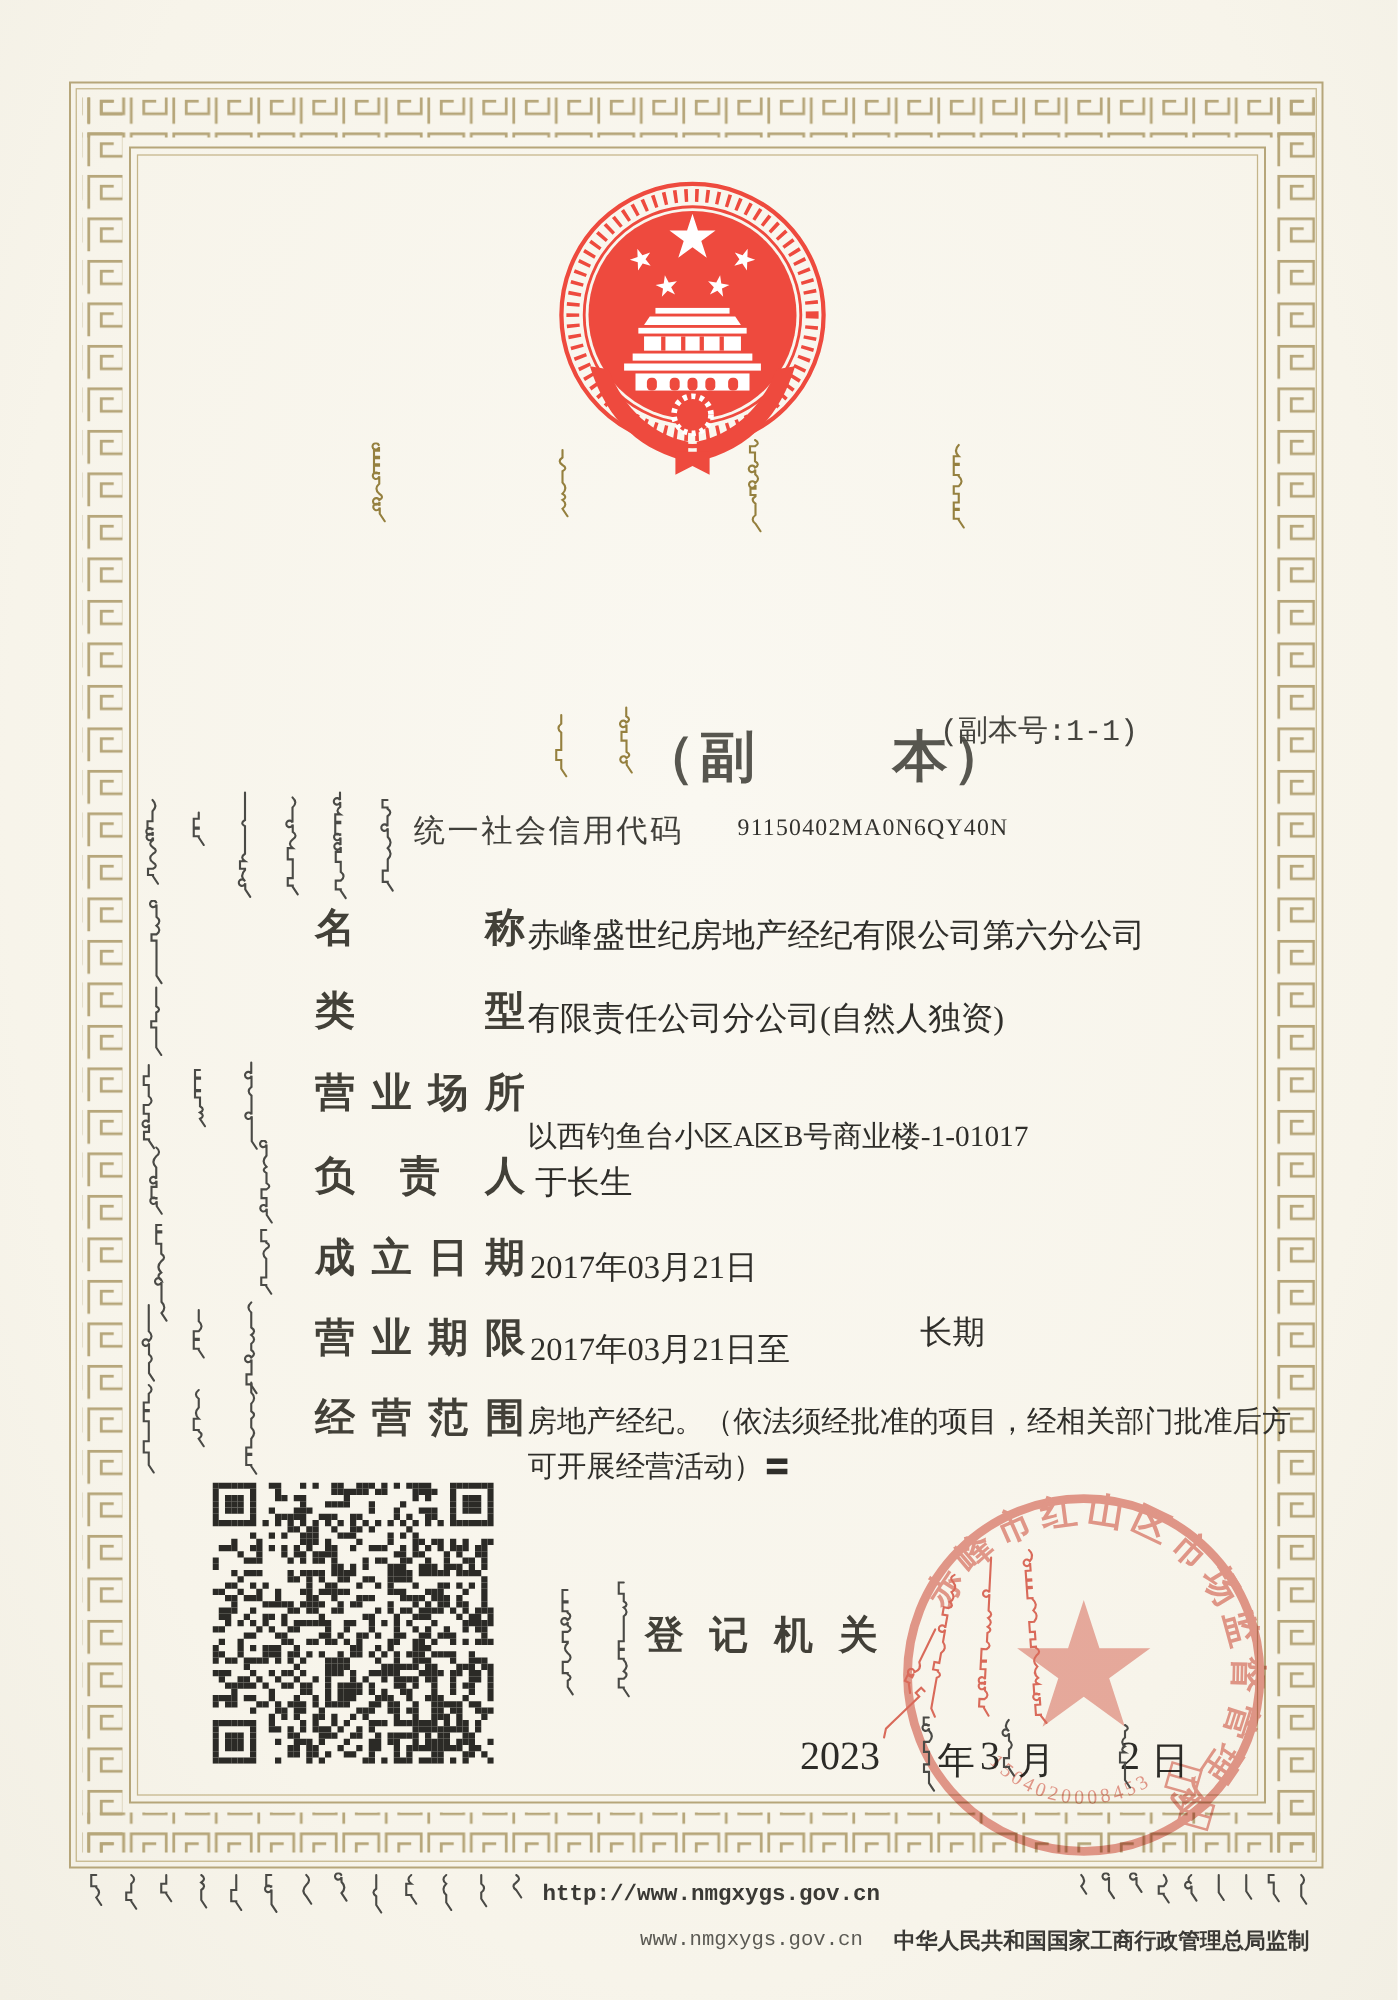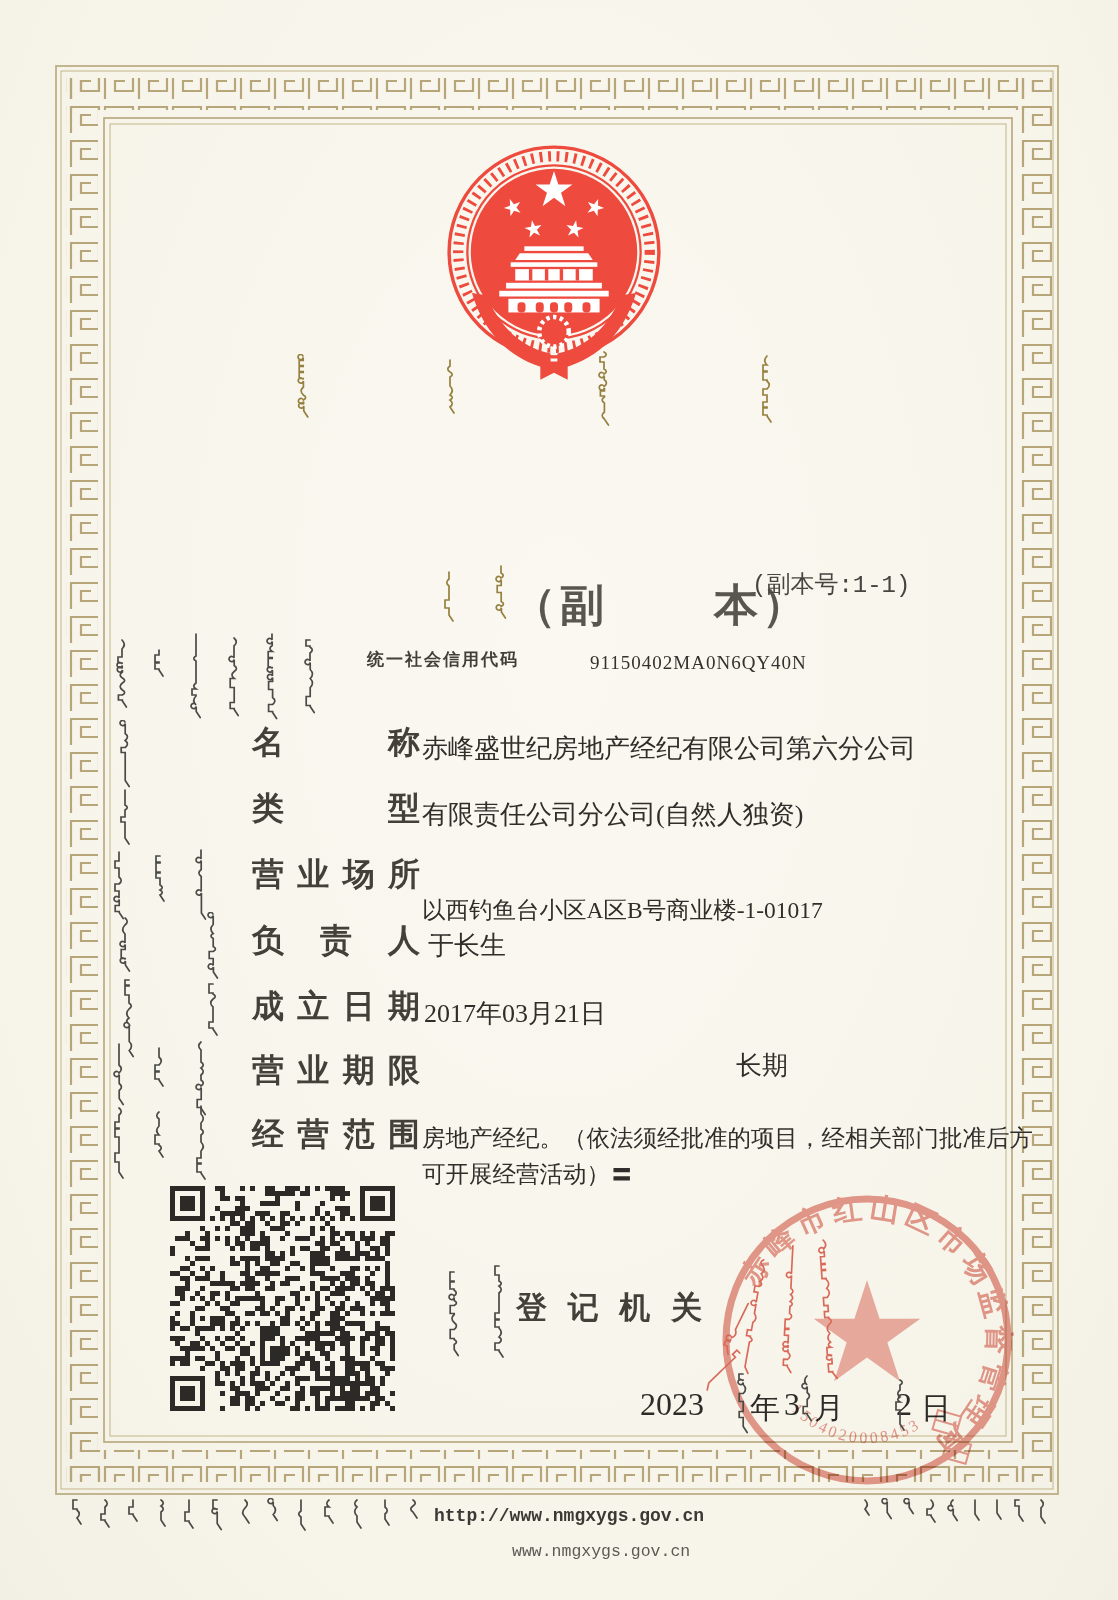--- a/index.html
+++ b/index.html
@@ -5,21 +5,21 @@
   html,body{margin:0;padding:0;}
   body{width:1118px;height:1600px;position:relative;overflow:hidden;
        background:#f8f5ed;font-family:"Liberation Sans",sans-serif;}
   .page{position:absolute;inset:0;
         background:radial-gradient(ellipse at 50% 40%, #faf8f1 0%, #f7f4ea 70%, #f2efe4 100%);}
   .abs{position:absolute;}
   .title{font-weight:900;color:#82703a;letter-spacing:44px;font-size:120px;line-height:1;
          font-family:"DejaVu Sans",sans-serif;white-space:nowrap;text-shadow:0 0 1px #6d5c2c;}
   .sub{font-size:44px;color:#57564f;font-weight:700;letter-spacing:4px;white-space:nowrap;}
   .copynum{font-size:24px;color:#45443f;font-family:Liberation Mono, monospace;white-space:nowrap;}
-  .codelabel{font-size:17px;font-weight:700;color:#403f3a;letter-spacing:2px;white-space:nowrap;margin-left:36px;}
+  .codelabel{font-size:25px;font-weight:400;color:#403f3a;letter-spacing:2px;white-space:nowrap;}
   .codeval{font-size:19px;color:#33322e;font-family:"Liberation Serif",serif;letter-spacing:1px;white-space:nowrap;}
   .jlabel{display:flex;justify-content:space-between;font-size:32px;font-weight:700;color:#424038;line-height:1;}
   .val{font-size:26px;color:#2f2e2a;font-family:"Liberation Serif",serif;white-space:nowrap;}
   .val-sm{font-size:23.5px;line-height:36px;}
   .regdate{font-family:"Liberation Serif",serif;color:#2c2b27;white-space:nowrap;}
   .futxt{font-weight:600;color:#3a3935;}
   .mono{font-family:"Liberation Mono",monospace;}
   .mg{display:block;pointer-events:none;}
   svg{display:block;}
 </style>
@@ -127,20 +127,21 @@
       <span>期</span>
     </div>
   <div class="abs val" style="left:424px;top:996px">2017年03月21日</div>
 
   <div class="abs jlabel" style="left:252px;top:1054px;width:168px">
       <span>营</span>
       <span>业</span>
       <span>期</span>
       <span>限</span>
     </div>
+  <div class="abs val" style="left:424px;top:1062px">2017年03月21日至</div>
   <div class="abs val" style="left:736px;top:1048px">长期</div>
 
   <div class="abs jlabel" style="left:252px;top:1118px;width:168px">
       <span>经</span>
       <span>营</span>
       <span>范</span>
       <span>围</span>
     </div>
   <div class="abs val val-sm" style="left:422px;top:1120px">房地产经纪。（依法须经批准的项目，经相关部门批准后方</div>
   <div class="abs val val-sm" style="left:422px;top:1156px">可开展经营活动）〓</div>
@@ -1092,20 +1093,21 @@
         <g transform="translate(236,250) rotate(16)">
             <rect width="24" height="20"></rect>
             <line x1="0" y1="10" x2="24" y2="10"></line>
           </g>
       </g>
     </g>
   </svg>
 
   <div class="abs mono futxt" style="left:434px;top:1506px;font-size:18px">http://www.nmgxygs.gov.cn</div>
   <div class="abs mono" style="left:512px;top:1542px;font-size:16.5px;color:#5b5a54">www.nmgxygs.gov.cn</div>
+  <div class="abs futxt" style="left:715px;top:1540px;font-size:17.5px">中华人民共和国国家工商行政管理总局监制</div>
 
   <div id="mg-layer" class="abs" style="left:0;top:0;width:100%;height:100%;pointer-events:none">
       <span class="mg" style="position: absolute; left: 296px; top: 354px; color: rgb(149, 128, 63);">
         <svg width="15" height="74" viewBox="0 0 15 74">
           <path d="M7 2 a2.6 2.6 0 1 0 0.2 1.5 v3 h-4 v5 h4 v1 h-4 v5 h4 v1 h-4 v6 h4 v1 a2.6 2.6 0 1 0 0.2 1.5 v6 q-4.5 4 0 8 q4.5 2.5 0 5 a2.6 2.6 0 1 0 0.2 1.5 v3 a2.6 2.6 0 1 0 0.2 1.5 v5 l4 6" fill="none" stroke="currentColor" stroke-width="1.7" stroke-linecap="round"></path>
         </svg>
       </span>
       <span class="mg" style="position: absolute; left: 443px; top: 358px; color: rgb(149, 128, 63);">
         <svg width="15" height="62" viewBox="0 0 15 62">
           <path d="M7 2 v6 q-4.5 3 0 6 q4.5 2.5 0 5 v9 q4.5 4.5 0 9 q4.5 2.5 0 5 q4.5 3.5 0 7 l4 6" fill="none" stroke="currentColor" stroke-width="1.7" stroke-linecap="round"></path>

